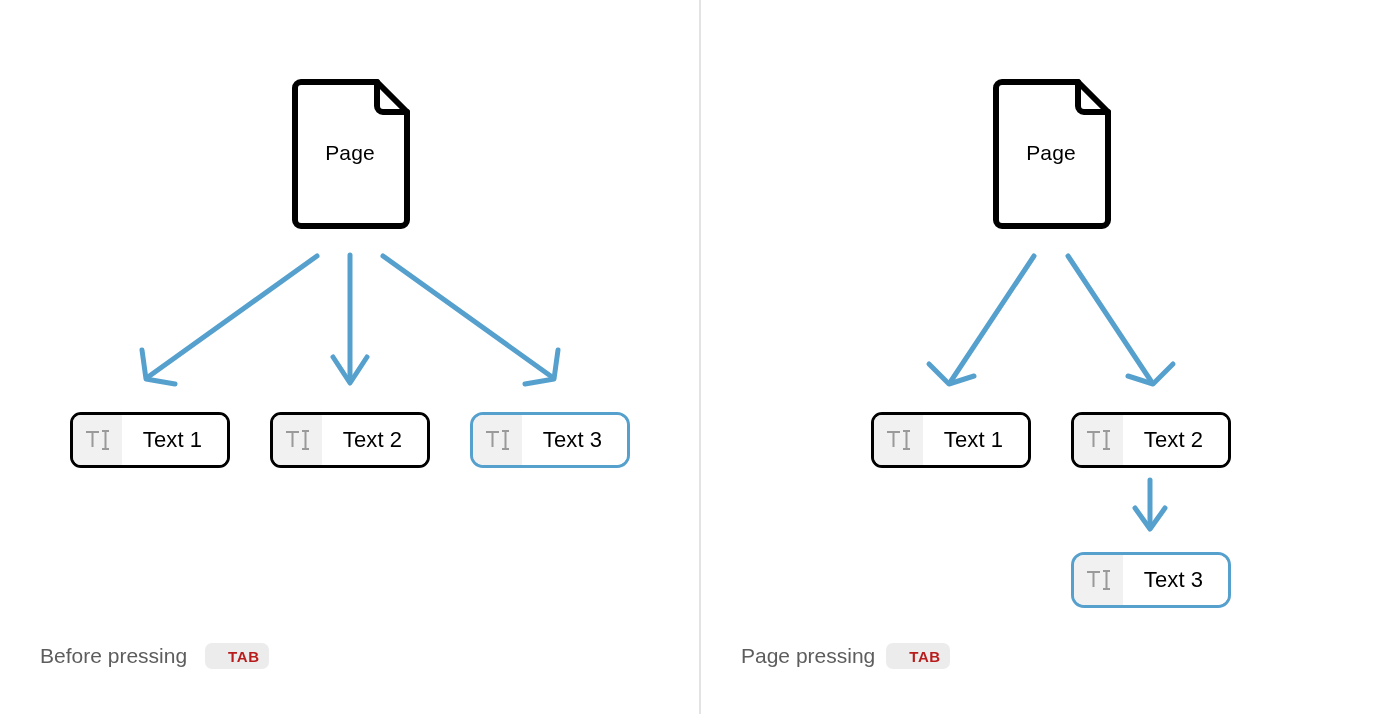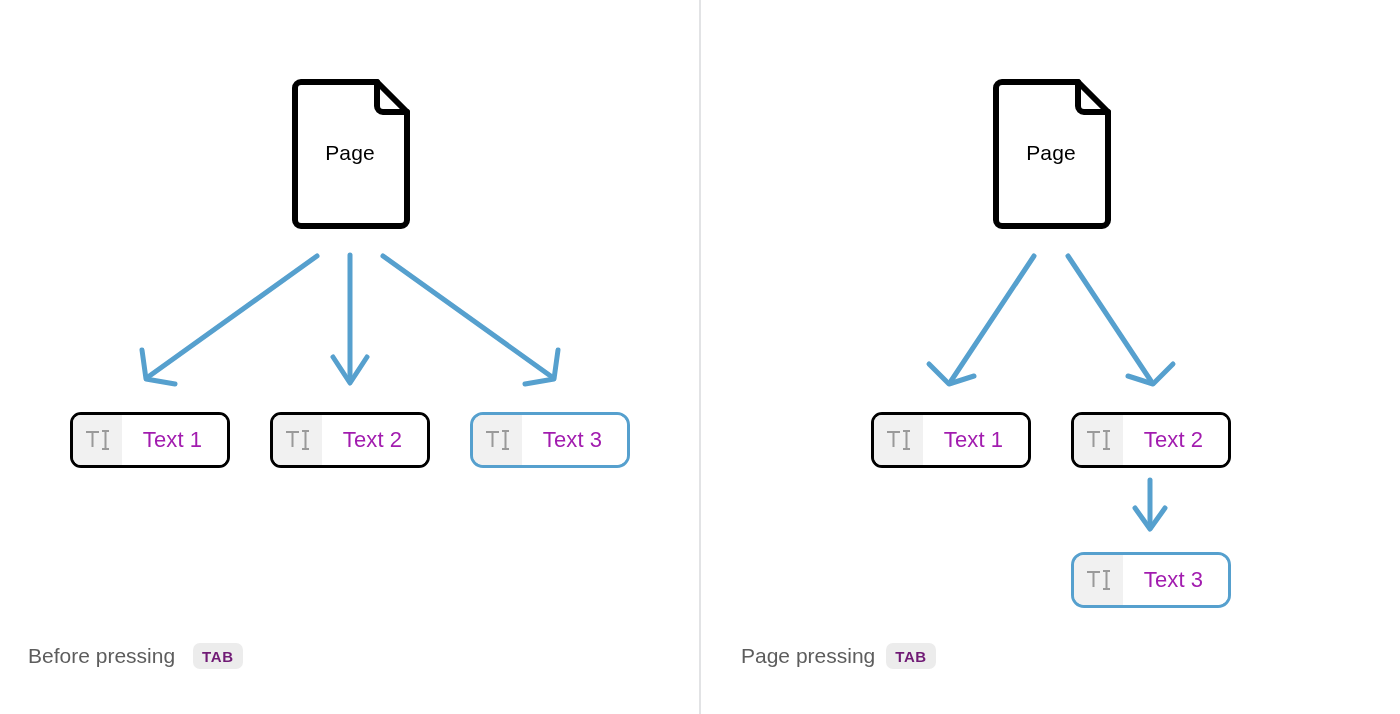--- a/index.html
+++ b/index.html
@@ -71,21 +71,21 @@
     flex: 0 0 49px;
   }
   .text-node .tn-icon svg { display: block; }
   .text-node .tn-label {
     flex: 1 1 auto;
     display: flex;
     align-items: center;
     justify-content: center;
     background: #ffffff;
     font-size: 22px;
-    color: #a21caf;
+    color: #000000;
     padding-right: 4px;
     letter-spacing: 0.1px;
   }
 
   
   .arrow-layer {
     position: absolute;
     left: 0; top: 0;
     width: 699px; height: 714px;
     pointer-events: none;
@@ -99,26 +99,26 @@
     gap: 11px;
     font-size: 21px;
     color: #5d5d5d;
     white-space: nowrap;
   }
   .kbd {
     display: inline-flex;
     align-items: center;
     justify-content: center;
     background: #ececec;
-    color: #701a75;
+    color: #b91c1c;
     font-weight: bold;
     font-size: 15px;
     letter-spacing: 0.6px;
     border-radius: 7px;
-    padding: 6px 9px 5px 9px;
+    padding: 6px 9px 5px 23px;
     line-height: 1;
   }
 </style>
 </head>
 <body>
 
 <div id="root">
 
   <div class="divider"></div>
 
@@ -184,21 +184,21 @@
             <path d="M8.5 5 V20"></path>
             <path d="M18 4 H25"></path>
             <path d="M21.5 4 V22"></path>
             <path d="M18 22 H25"></path>
           </g>
         </svg>
       </span>
       <span class="tn-label">Text 3</span>
     </div>
 
-    <div class="caption" style="left:28px; top:643px;gap:18px;">
+    <div class="caption" style="left:40px; top:643px;gap:18px;">
       <span>Before pressing</span>
       <span class="kbd">TAB</span>
     </div>
   </div>
 
   <div class="panel" id="panel-after">
 
     <svg class="arrow-layer" width="699" height="714" viewBox="0 0 699 714" fill="none" xmlns="http://www.w3.org/2000/svg">
       <g stroke="#56a0ce" stroke-width="5" stroke-linecap="round" stroke-linejoin="round" fill="none">
 

